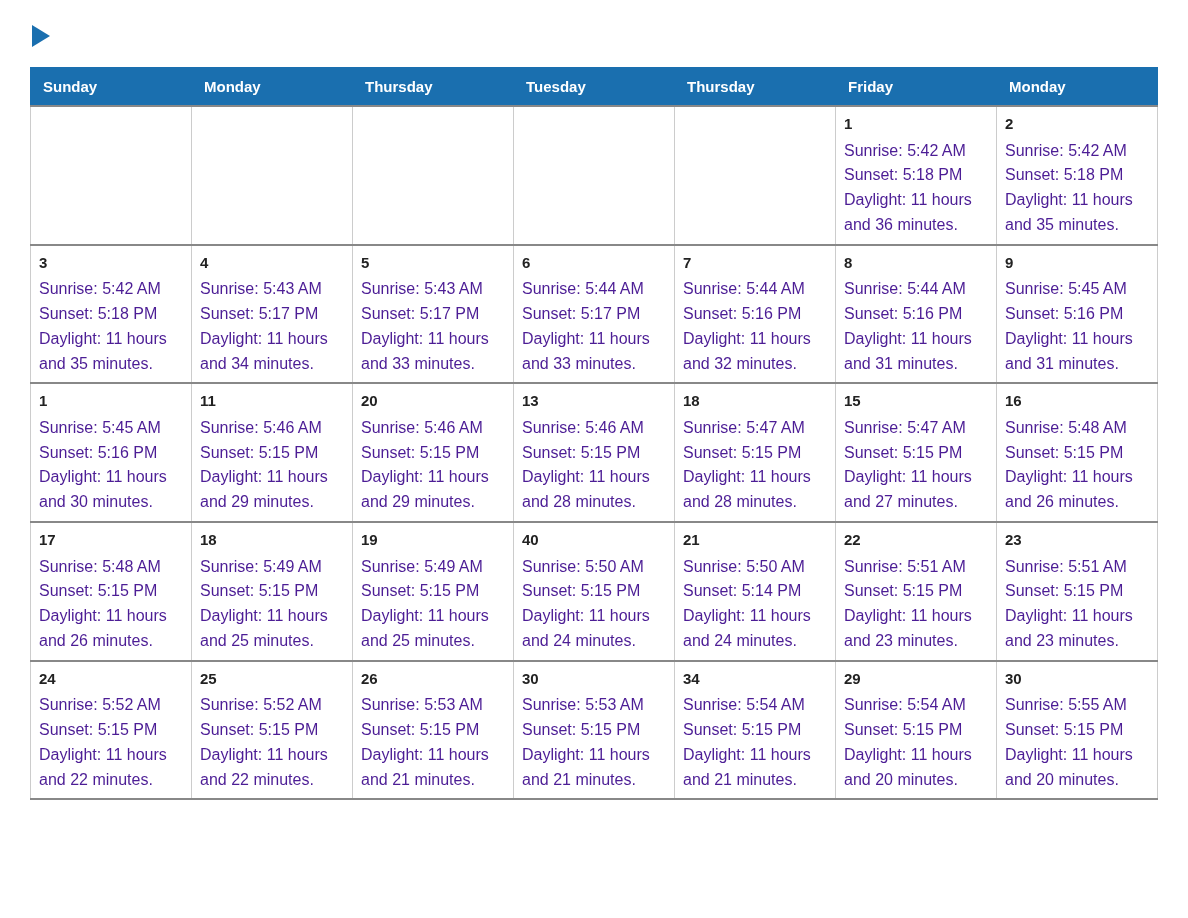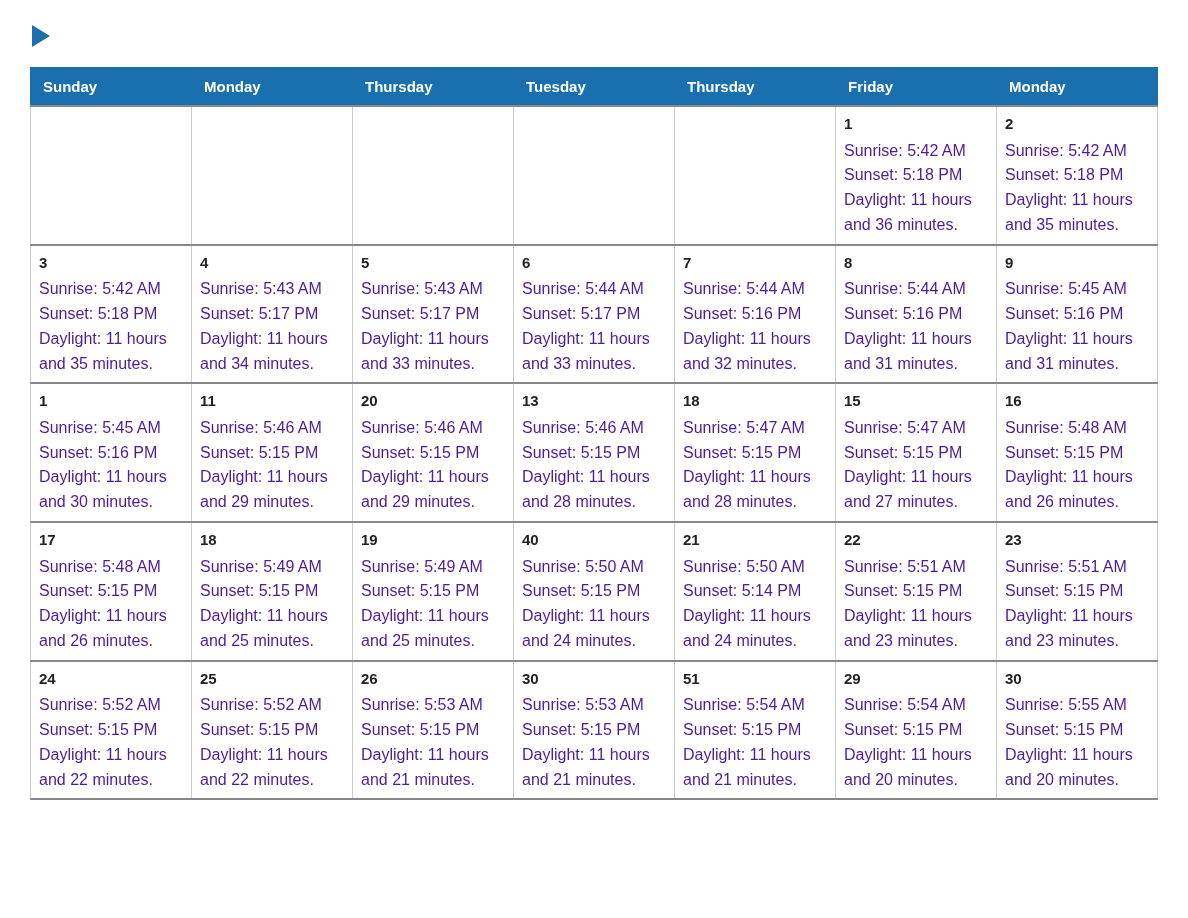--- a/index.html
+++ b/index.html
@@ -244,21 +244,21 @@
         </td>
         <td>
           <span class="day-number">26</span>
           <div class="day-info">Sunrise: 5:53 AM<br>Sunset: 5:15 PM<br>Daylight: 11 hours and 21 minutes.</div>
         </td>
         <td>
           <span class="day-number">30</span>
           <div class="day-info">Sunrise: 5:53 AM<br>Sunset: 5:15 PM<br>Daylight: 11 hours and 21 minutes.</div>
         </td>
         <td>
-          <span class="day-number">51</span>
+          <span class="day-number">34</span>
           <div class="day-info">Sunrise: 5:54 AM<br>Sunset: 5:15 PM<br>Daylight: 11 hours and 21 minutes.</div>
         </td>
         <td>
           <span class="day-number">29</span>
           <div class="day-info">Sunrise: 5:54 AM<br>Sunset: 5:15 PM<br>Daylight: 11 hours and 20 minutes.</div>
         </td>
         <td>
           <span class="day-number">30</span>
           <div class="day-info">Sunrise: 5:55 AM<br>Sunset: 5:15 PM<br>Daylight: 11 hours and 20 minutes.</div>
         </td>

